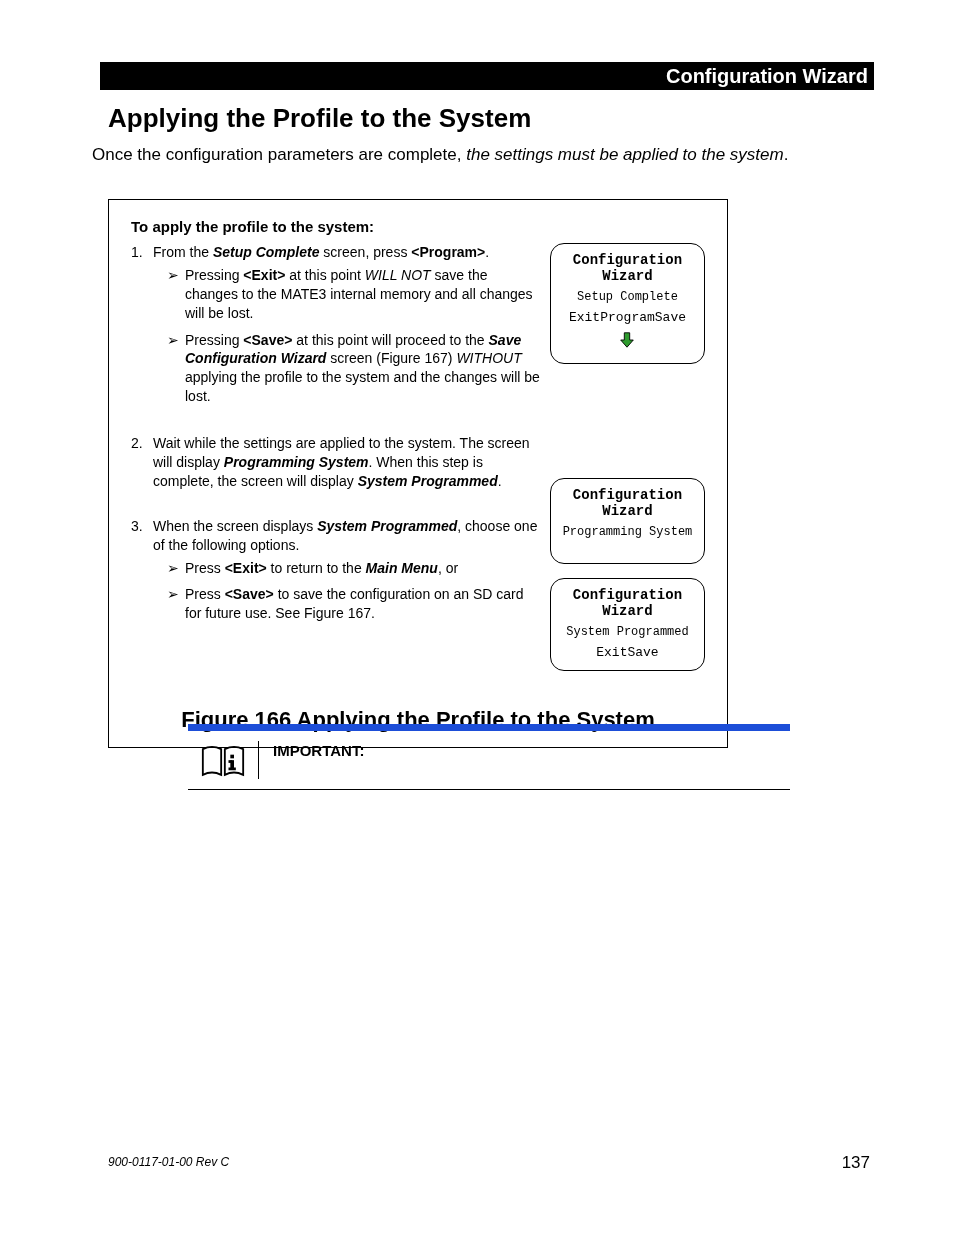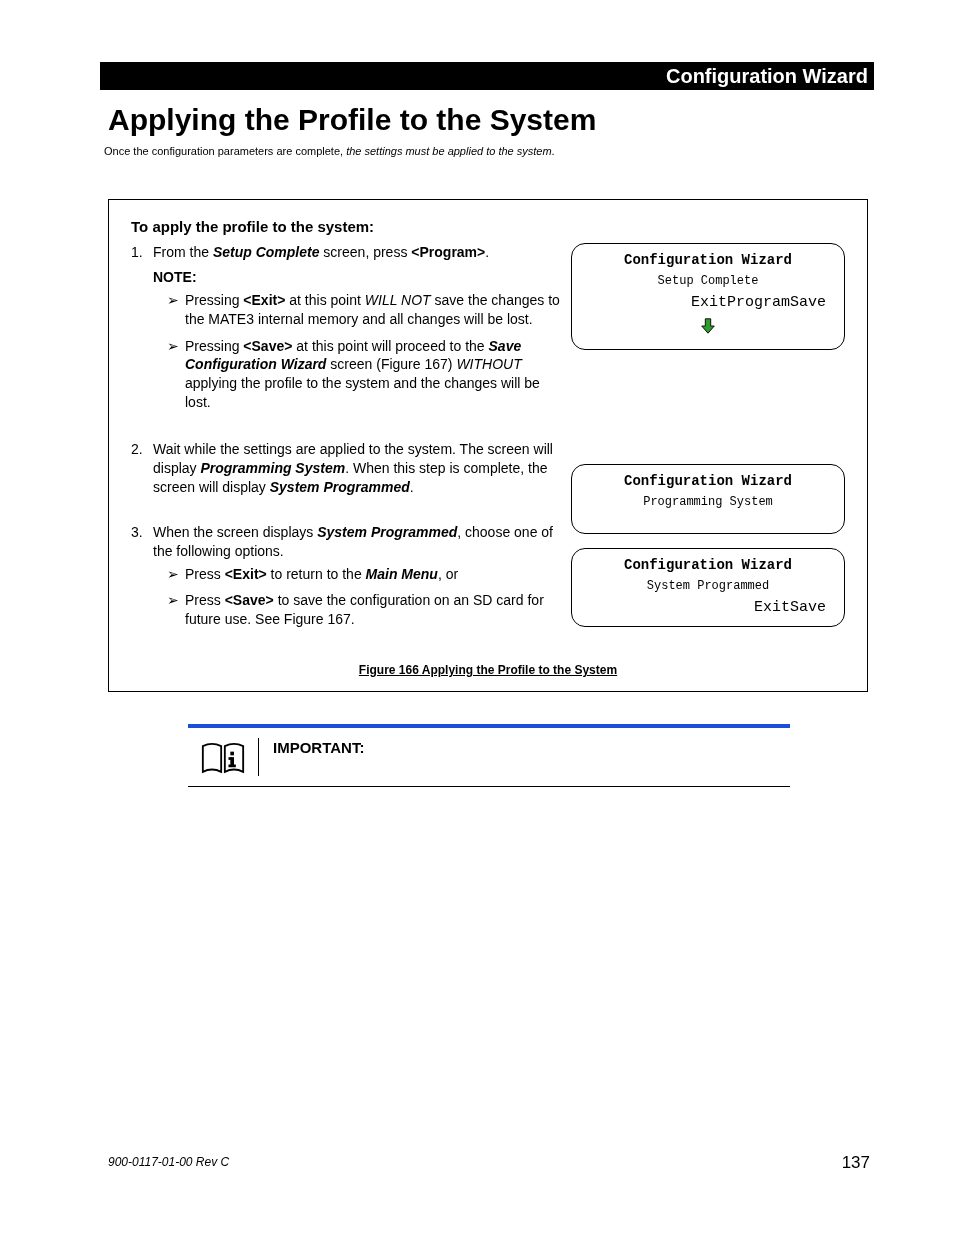--- a/index.html
+++ b/index.html
@@ -23,34 +23,34 @@
     text-align: right;
     font-weight: bold;
     font-size: 20px;
     padding-right: 6px;
     line-height: 28px;
   }
   .main-title {
     position: absolute;
     top: 103px;
     left: 108px;
-    font-size: 30px;
+    font-size: 26px;
     font-weight: 800;
   }
   .intro {
     position: absolute;
     top: 145px;
-    left: 104px;
-    font-size: 11px;
+    left: 92px;
+    font-size: 17px;
   }
   .content-box {
     position: absolute;
     top: 199px;
     left: 108px;
-    width: 760px;
+    width: 620px;
     border: 1px solid #000;
     padding: 18px 22px 14px 22px;
     box-sizing: border-box;
   }
   .instr-title { font-weight: bold; font-size: 15px; margin-bottom: 8px; }
   .cols { display: flex; }
   .textcol { width: 430px; font-size: 14px; line-height: 1.35; }
   .screencol { flex: 1; padding-left: 10px; }
   .num-row { display: flex; margin-bottom: 2px; }
   .num { width: 22px; flex-shrink: 0; }
@@ -68,33 +68,33 @@
     font-family: "Courier New", monospace;
     font-weight: bold;
     text-align: center;
     padding: 8px 10px 10px 10px;
     margin-bottom: 14px;
     font-size: 14px;
     background: #fff;
   }
   .screen .title { font-size: 14px; margin-bottom: 6px; }
   .screen .sub { font-size: 12px; font-weight: normal; margin-bottom: 6px; }
-  .screen .btns { display: flex; justify-content: flex-end; font-size: 15px; padding: 0 8px; font-weight: normal; }
+  .screen .btns { display: flex; justify-content: center; font-size: 13px; padding: 0 8px; font-weight: normal; }
   .arrow-down {
     display: inline-block;
     margin-top: 6px;
   }
   .arrow-down svg { width: 18px; height: 18px; }
-  .fig-caption { text-align: center; font-weight: bold; font-size: 12px; margin-top: 22px; text-decoration: underline; }
+  .fig-caption { text-align: center; font-weight: bold; font-size: 22px; margin-top: 22px; }
   .important-block {
     position: absolute;
     top: 724px;
     left: 188px;
     width: 602px;
-    border-top: 4px solid #1d4ed8;
+    border-top: 7px solid #1d4ed8;
     border-bottom: 1px solid #000;
     display: flex;
     padding: 10px 0;
   }
   .info-icon {
     width: 70px;
     display: flex;
     align-items: flex-start;
     justify-content: center;
     padding-top: 4px;
@@ -136,21 +136,20 @@
 
 <div class="content-box">
   <div class="instr-title">To apply the profile to the system:</div>
   <div class="cols">
     <div class="textcol">
 
       <div class="num-row">
         <div class="num">1.</div>
         <div class="num-body">
           <span>From the </span><span class="bi">Setup Complete</span><span> screen, press </span><span class="b">&lt;Program&gt;</span><span>.</span>
-          <div class="note">NOTE:</div>
 
           <div class="bullet-row">
             <div class="bullet-mark">➢</div>
             <div class="bullet-body">
               <span>Pressing </span><span class="b">&lt;Exit&gt;</span><span> at this point </span><span class="i">WILL NOT</span><span> save the changes to the MATE3 internal memory and all changes will be lost.</span>
             </div>
           </div>
 
           <div class="bullet-row">
             <div class="bullet-mark">➢</div>

